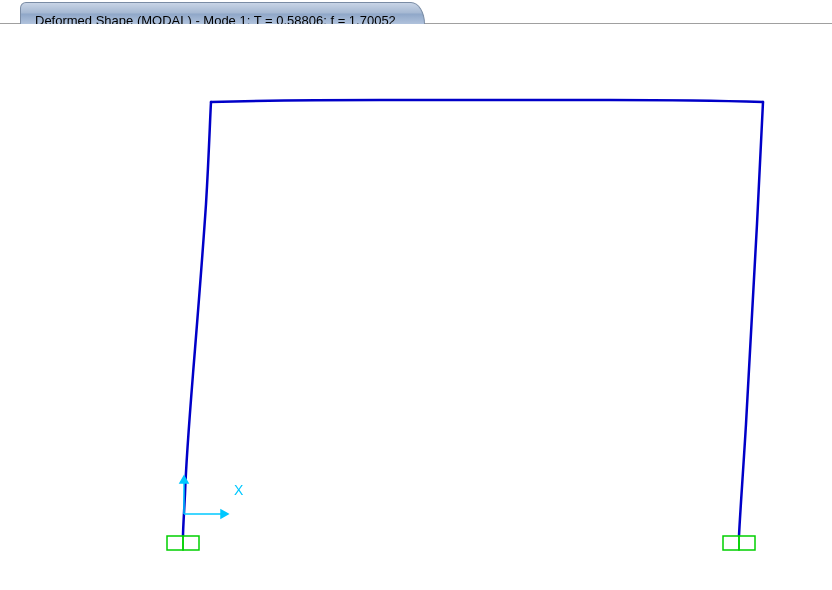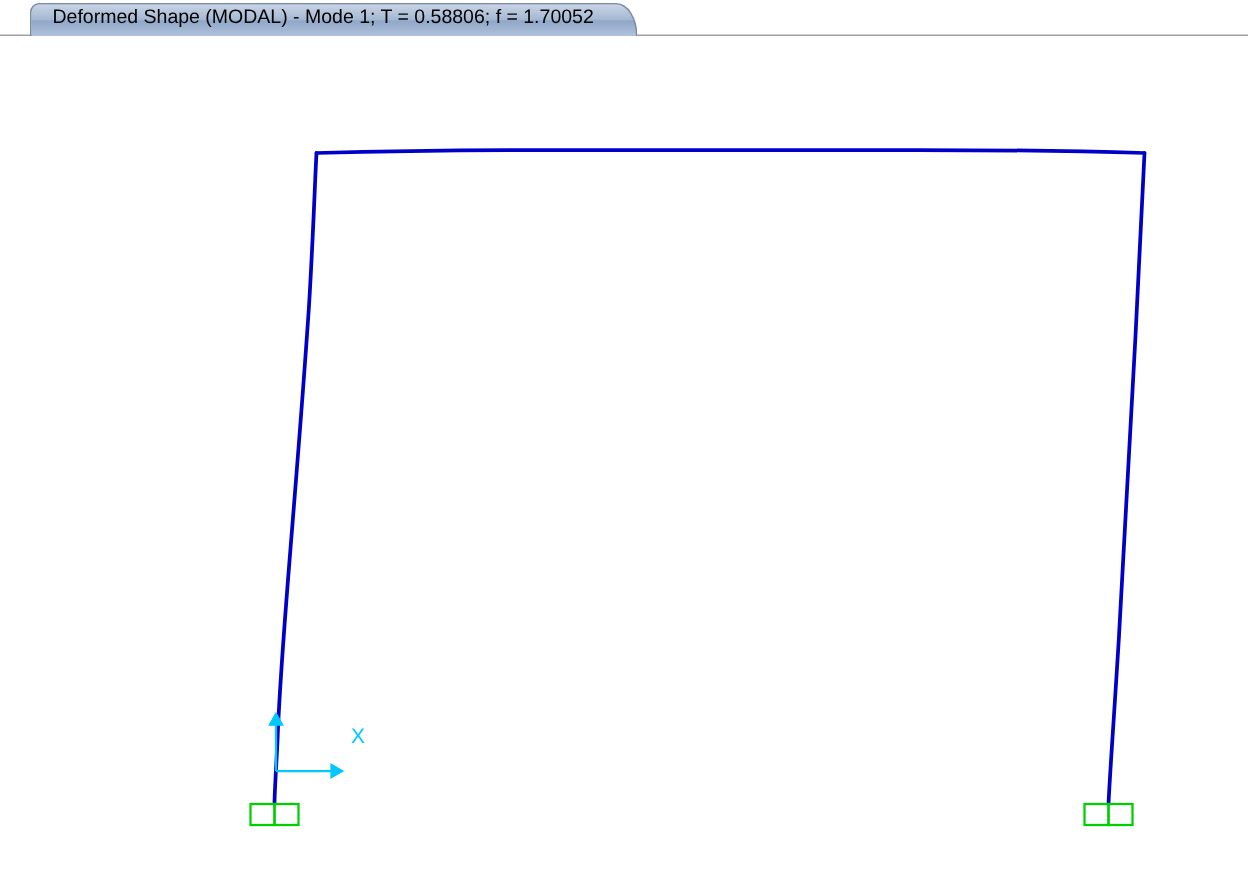--- a/index.html
+++ b/index.html
@@ -21,21 +21,21 @@
       height: 24px;
       background: #ffffff;
       border-bottom: 1px solid #a0a0a0;
       position: relative;
     }
     .tab {
       position: absolute;
       left: 20px;
       top: 2px;
       height: 22px;
-      padding: 0 28px 2px 14px;
+      padding: 10px 28px 2px 14px;
       background: linear-gradient(to bottom, #c8d4e6 0%, #a5b8d2 48%, #8fa7c8 52%, #b0c2dc 100%);
       border: 1px solid #7a8ca5;
       border-bottom: none;
       border-top-left-radius: 6px;
       border-top-right-radius: 14px 22px;
       color: #000000;
       line-height: 16px;
       white-space: nowrap;
     }
     .viewport {

